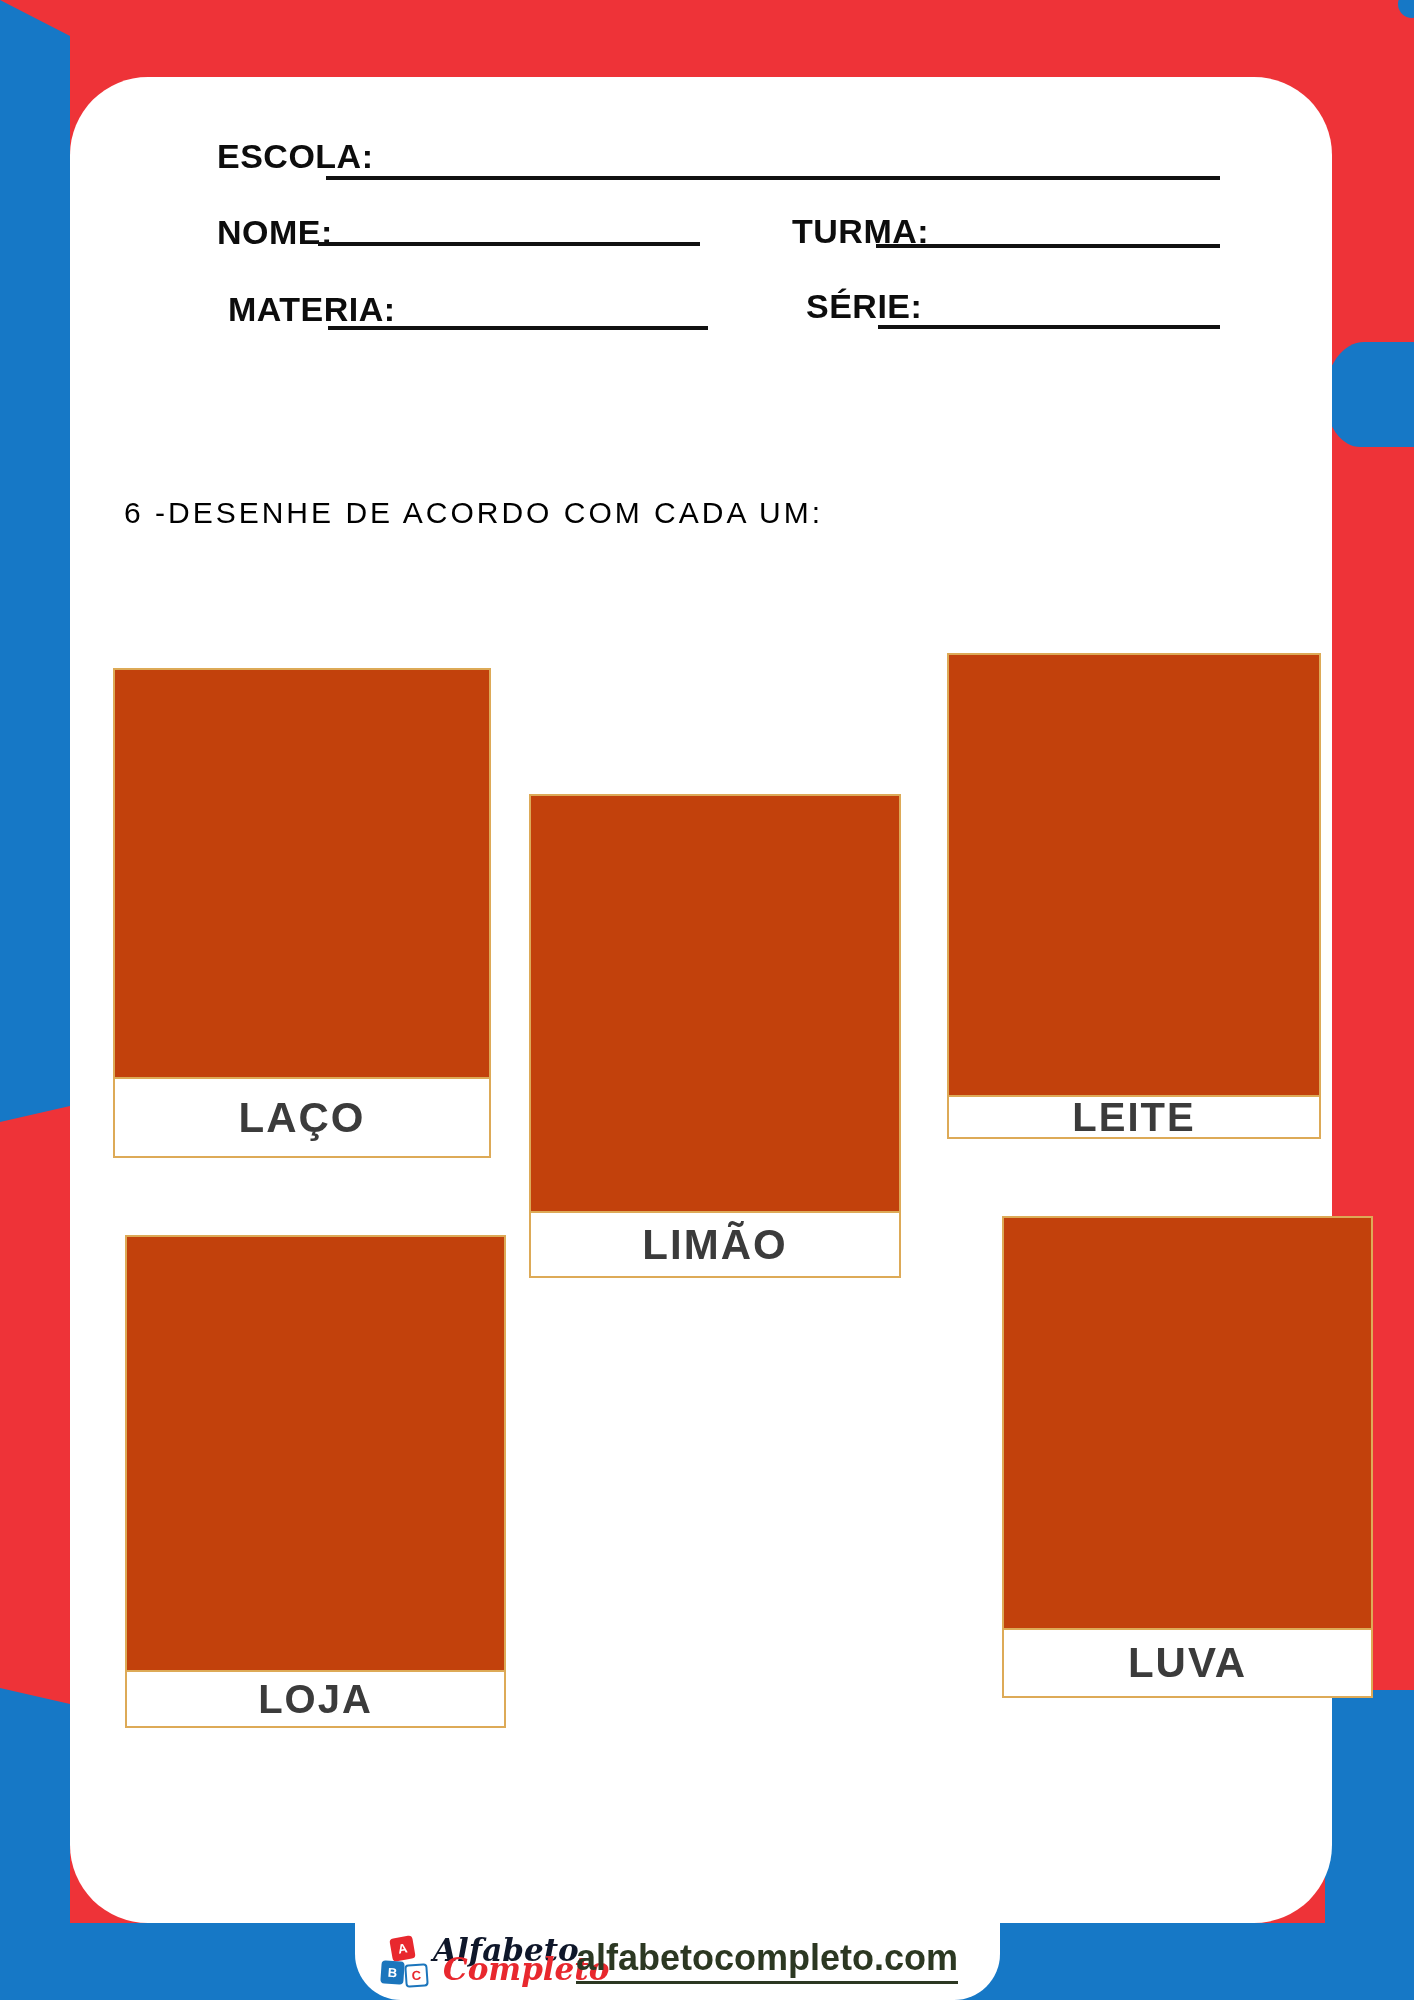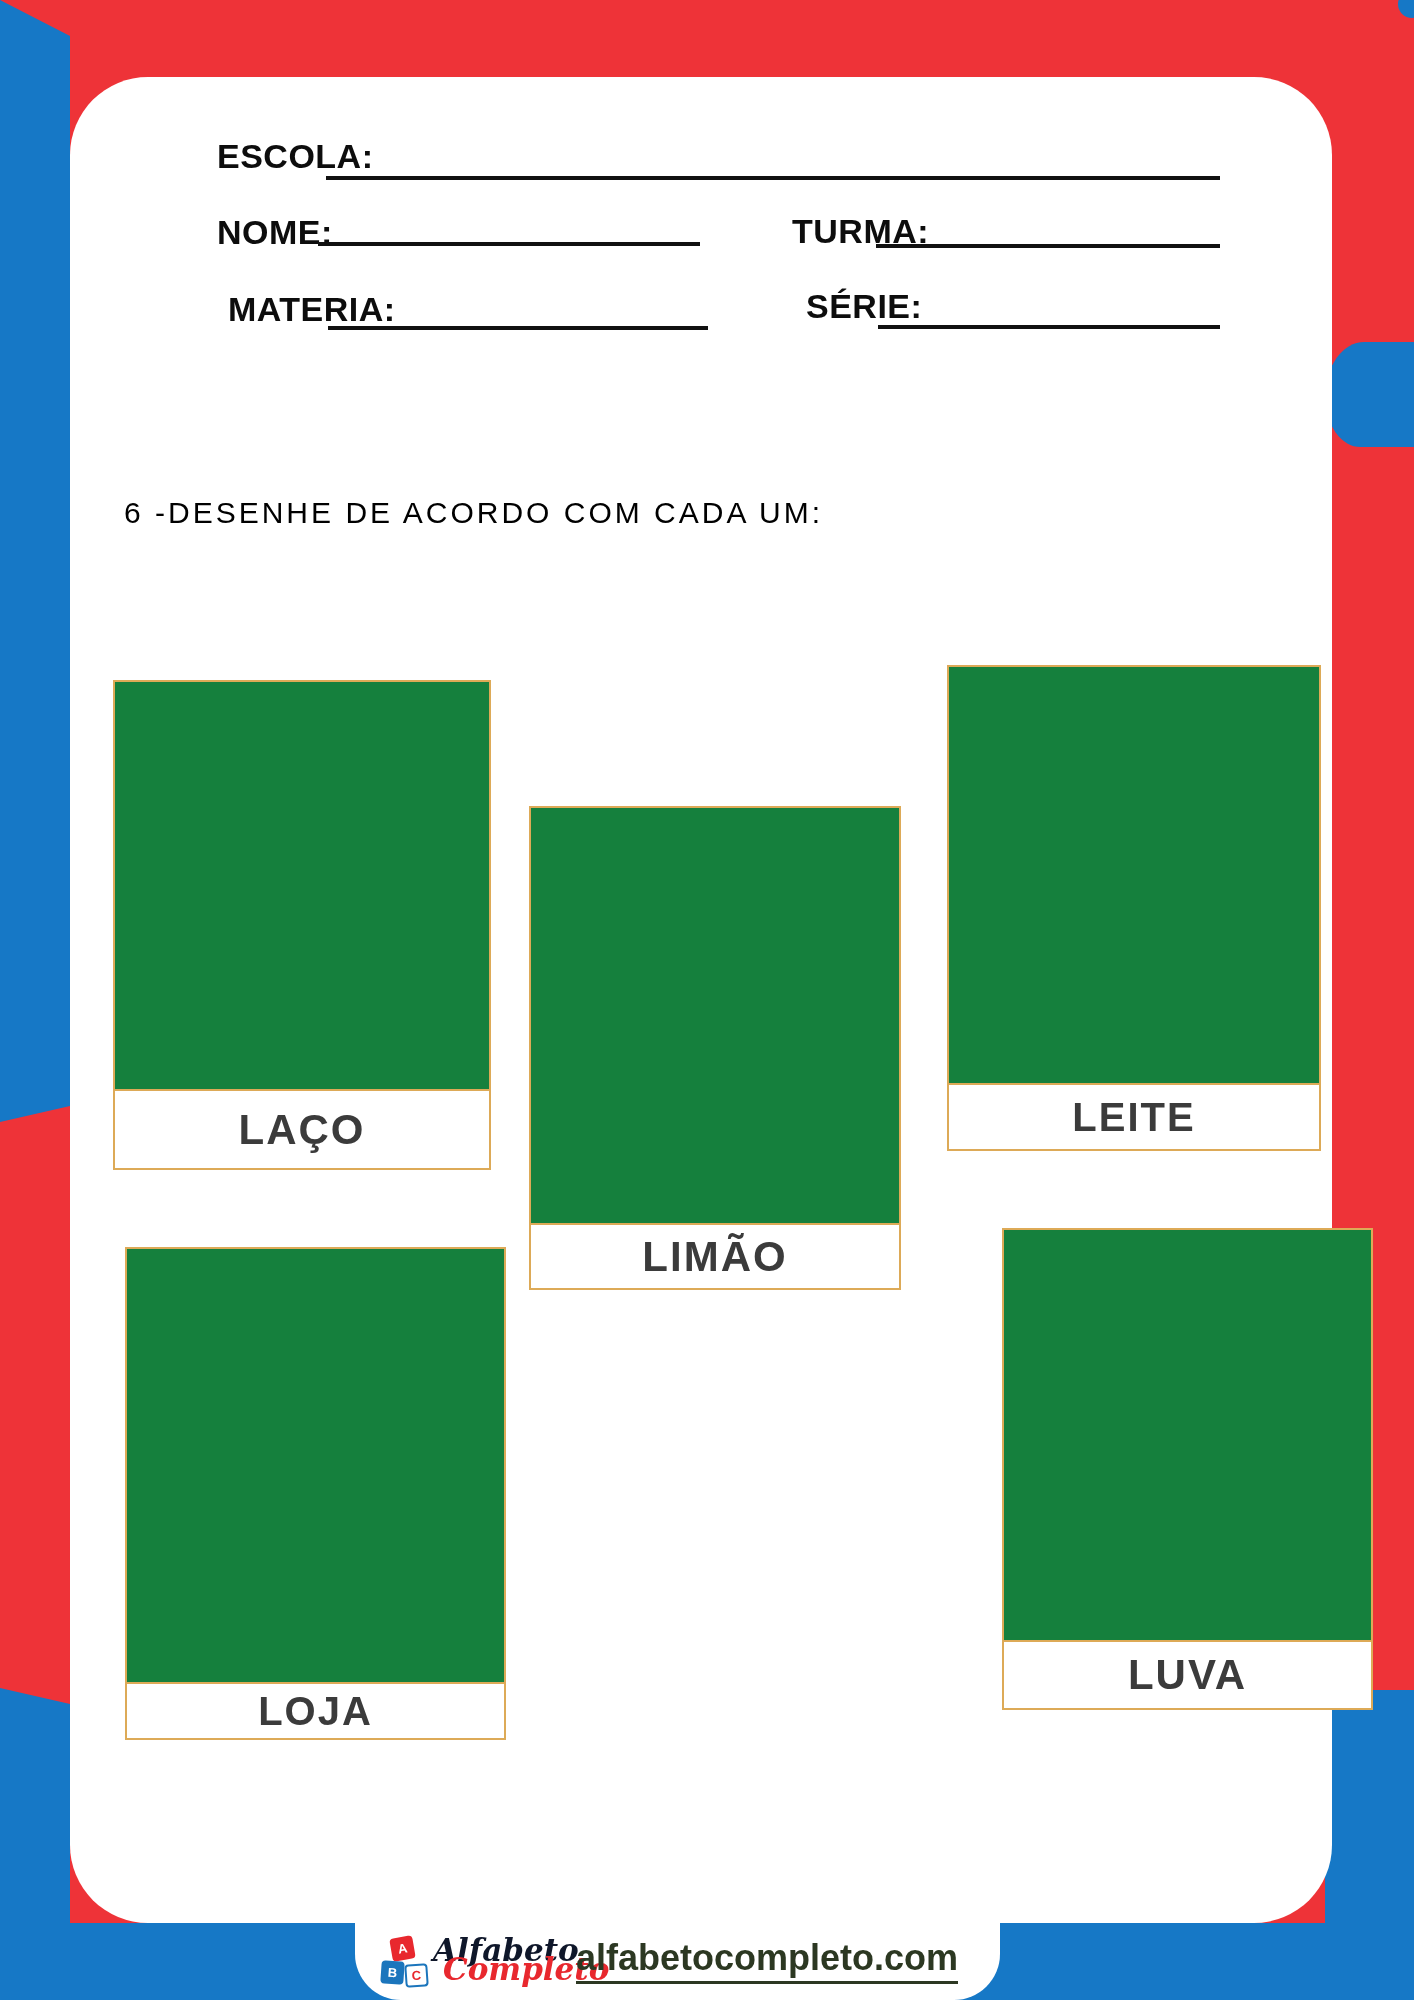--- a/index.html
+++ b/index.html
@@ -25,31 +25,31 @@
   .tab{position:absolute;left:355px;top:1923px;width:645px;height:77px;
     background:#ffffff;border-radius:0 0 46px 46px;z-index:2;}
 
   .hdr-label{position:absolute;z-index:3;font-weight:bold;font-size:34px;color:#0d0d0d;
     letter-spacing:0.5px;white-space:nowrap;margin-left:48px;}
   .wline{position:absolute;z-index:3;height:4px;background:#111;}
 
   .title{position:absolute;z-index:3;left:124px;top:496px;font-size:30px;color:#000000;
     letter-spacing:3px;white-space:nowrap;}
 
-  .dbox{position:absolute;z-index:3;background:#15803d;border:2px solid #ddaa57;box-sizing:border-box;margin-top:12px;}
+  .dbox{position:absolute;z-index:3;background:#c2410c;border:2px solid #ddaa57;box-sizing:border-box;}
   .dbox .band{position:absolute;left:-2px;right:-2px;bottom:-2px;border:2px solid #ddaa57;
     display:flex;align-items:center;justify-content:center;background:#fff;box-sizing:border-box;}
   .dbox .band span{font-weight:bold;font-size:42px;color:#3b3b3b;letter-spacing:2px;}
 
   .box-laco {left:113px;top:668px;width:378px;height:490px;}
   .box-laco  .band{height:81px;}
   .box-limao{left:529px;top:794px;width:372px;height:484px;}
   .box-limao .band{height:67px;}
   .box-leite{left:947px;top:653px;width:374px;height:486px;}
-  .box-leite .band{height:68px;}
+  .box-leite .band{height:44px;}
   .box-leite .band span{font-size:40px;}
   .box-loja {left:125px;top:1235px;width:381px;height:493px;}
   .box-loja  .band{height:58px;}
   .box-loja  .band span{font-size:40px;}
   .box-luva {left:1002px;top:1216px;width:371px;height:482px;}
   .box-luva  .band{height:70px;}
 
   .logo{position:absolute;z-index:4;left:381px;top:1935px;width:180px;height:60px;}
   .blk{position:absolute;width:23px;height:23px;border-radius:4px;display:flex;
     align-items:center;justify-content:center;font-weight:bold;font-size:13px;color:#fff;}

